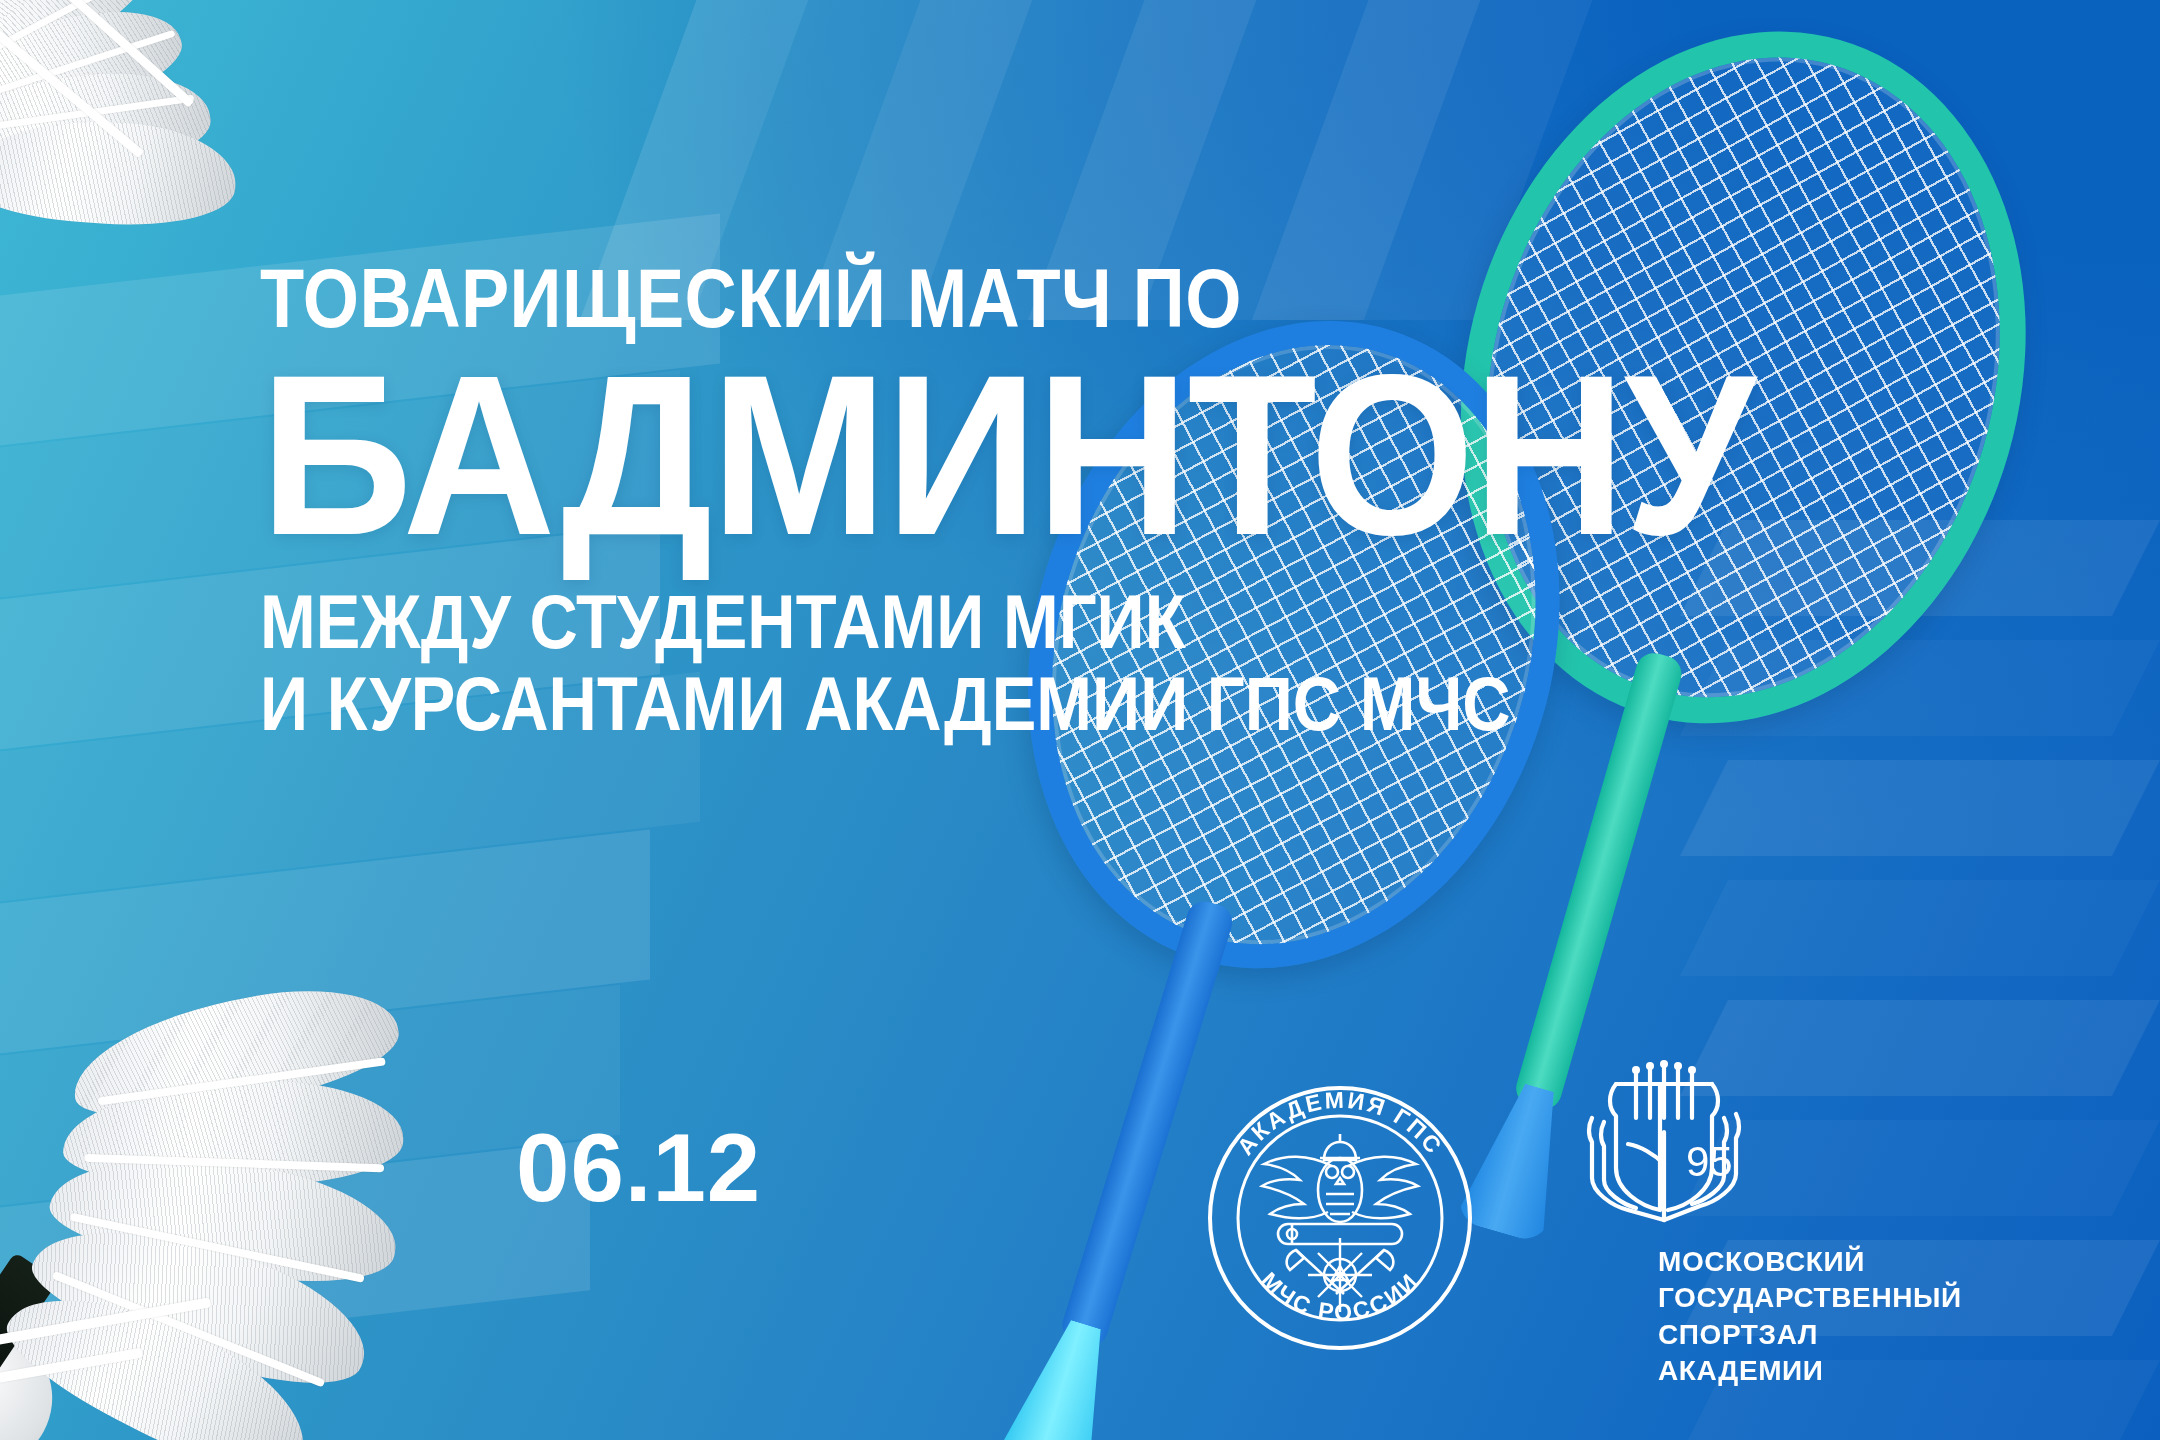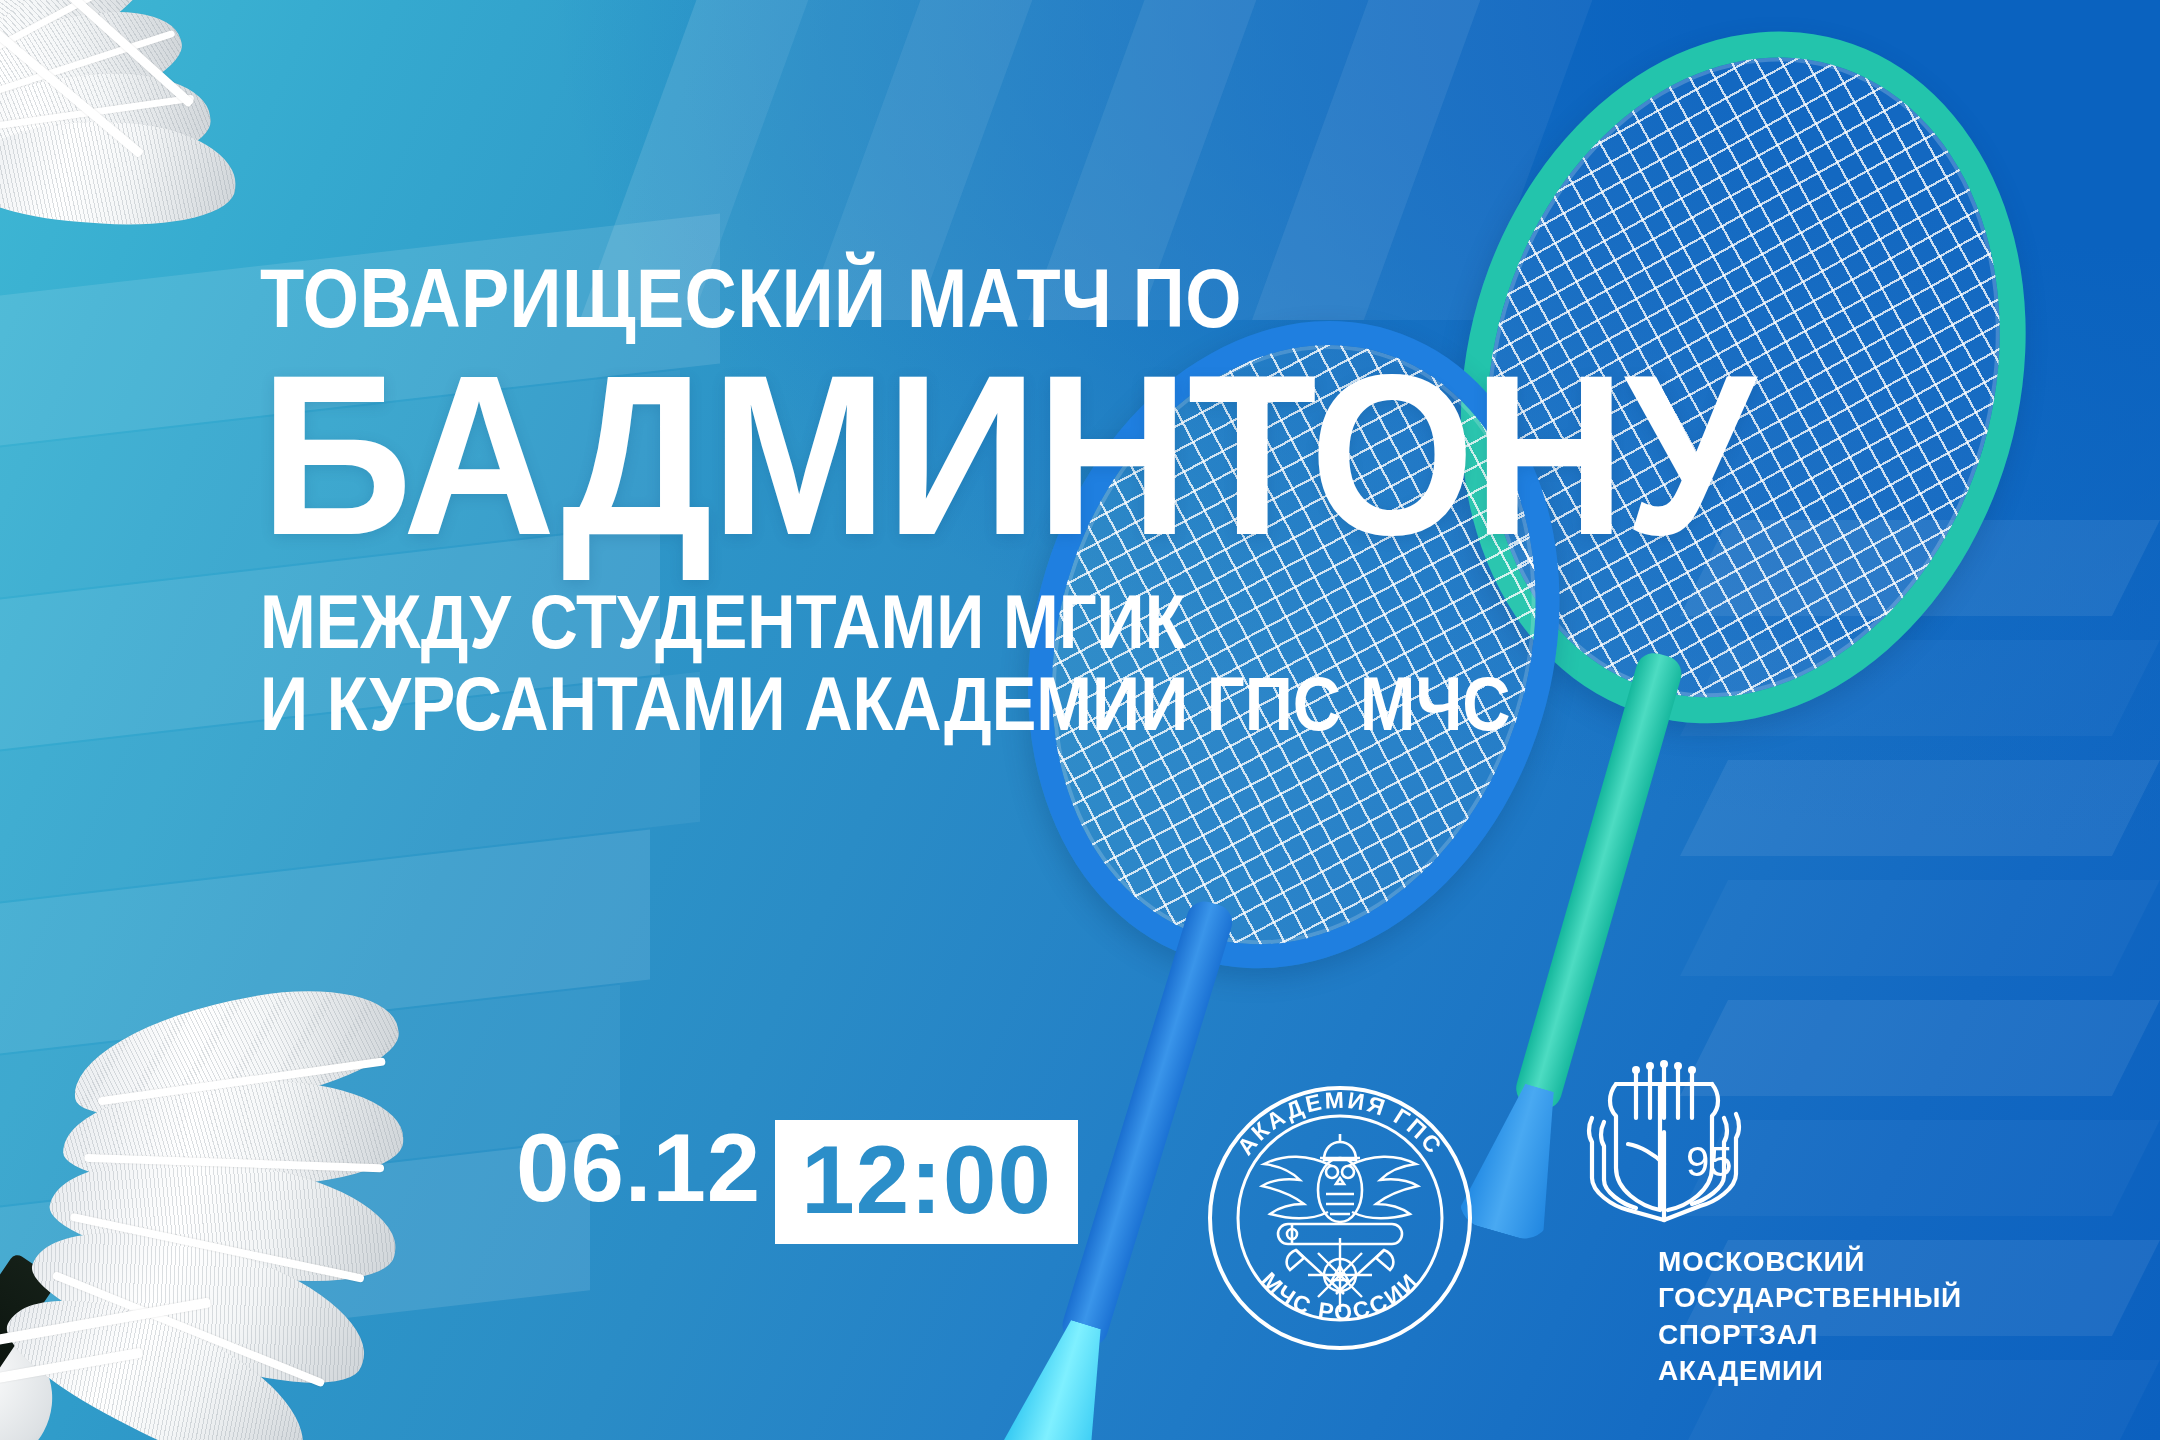--- a/index.html
+++ b/index.html
@@ -214,23 +214,20 @@
   <div class="txtwrap" style="top:258px;">
     <div class="kicker">ТОВАРИЩЕСКИЙ МАТЧ ПО</div>
     <div class="mega" style="margin-top:18px;">БАДМИНТОНУ</div>
     <div class="sub" style="margin-top:28px;">МЕЖДУ СТУДЕНТАМИ МГИК</div>
     <div class="sub">И КУРСАНТАМИ АКАДЕМИИ ГПС МЧС</div>
   </div>
 
   <div style="position:absolute;left:516px;top:1086px;z-index:40;">
     <div class="dtrow" style="margin-top:34px;">
       <div class="date">06.12</div>
-      <div class="timebox">
-        <span class="time">12:00</span>
-      </div>
     </div>
   </div>
 
   <div class="emblem" style="left:1200px;top:1078px;width:280px;height:280px;">
     <svg viewBox="0 0 280 280" width="280" height="280">
       <defs>
         <path id="arcTop" d="M 30 140 A 110 110 0 0 1 250 140"></path>
         <path id="arcBot" d="M 38 140 A 102 102 0 0 0 242 140"></path>
       </defs>
       <circle cx="140" cy="140" r="130" fill="none" stroke="#fff" stroke-width="4"></circle>

